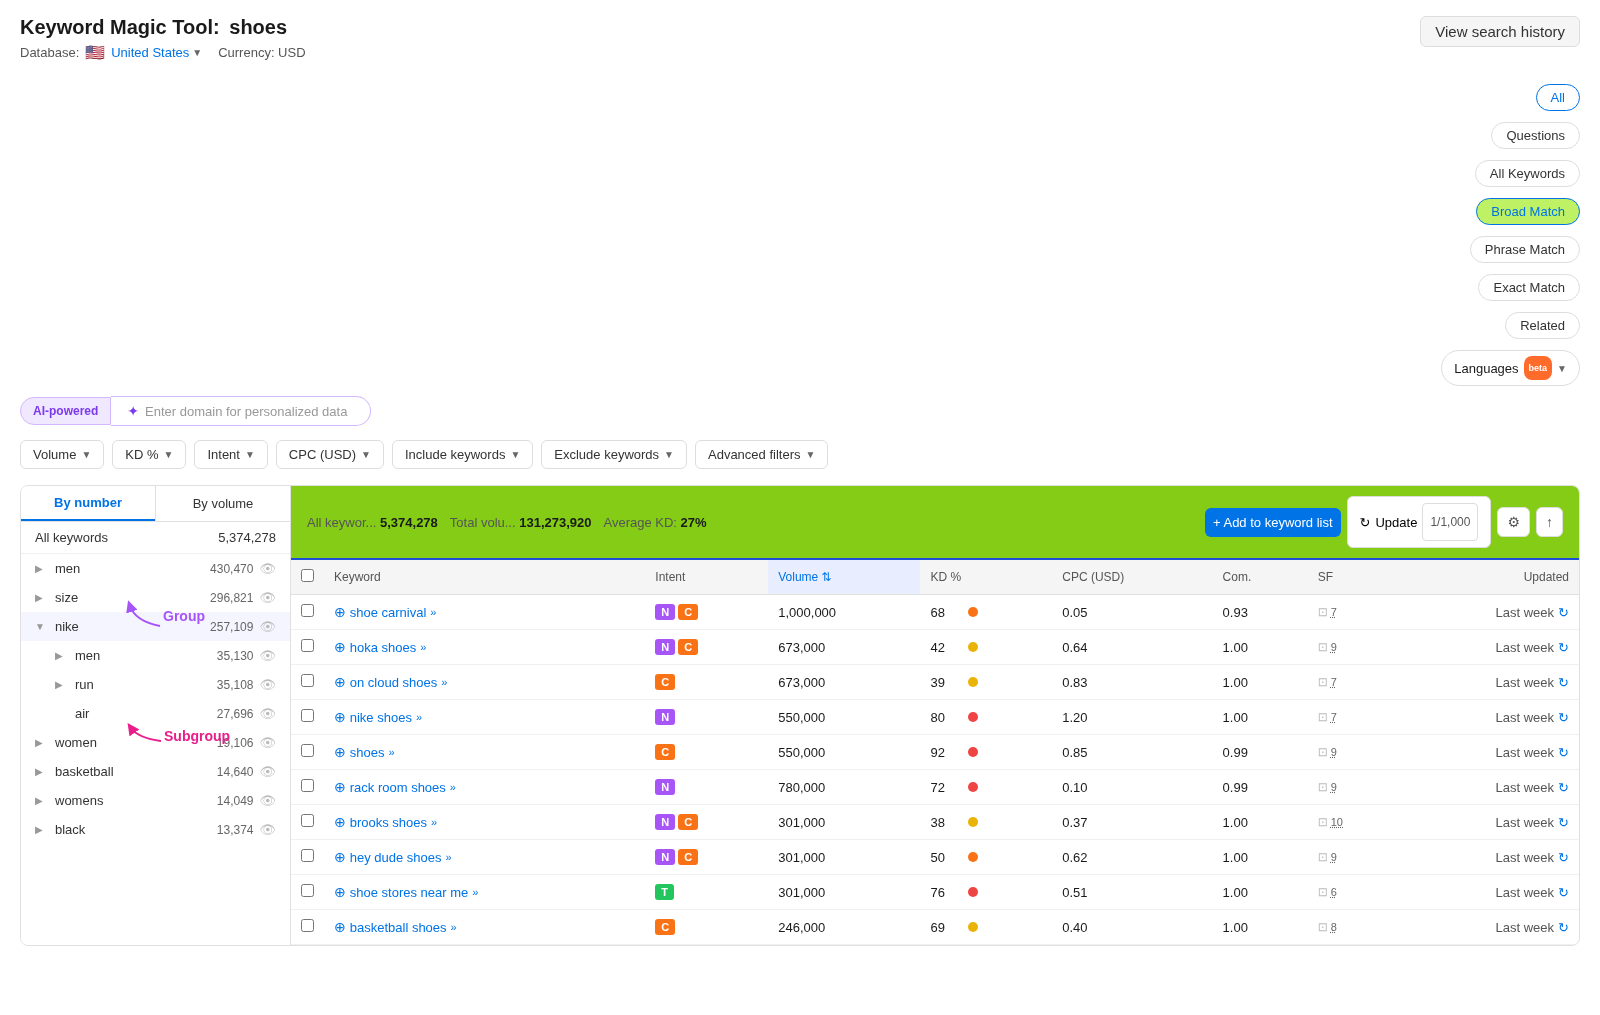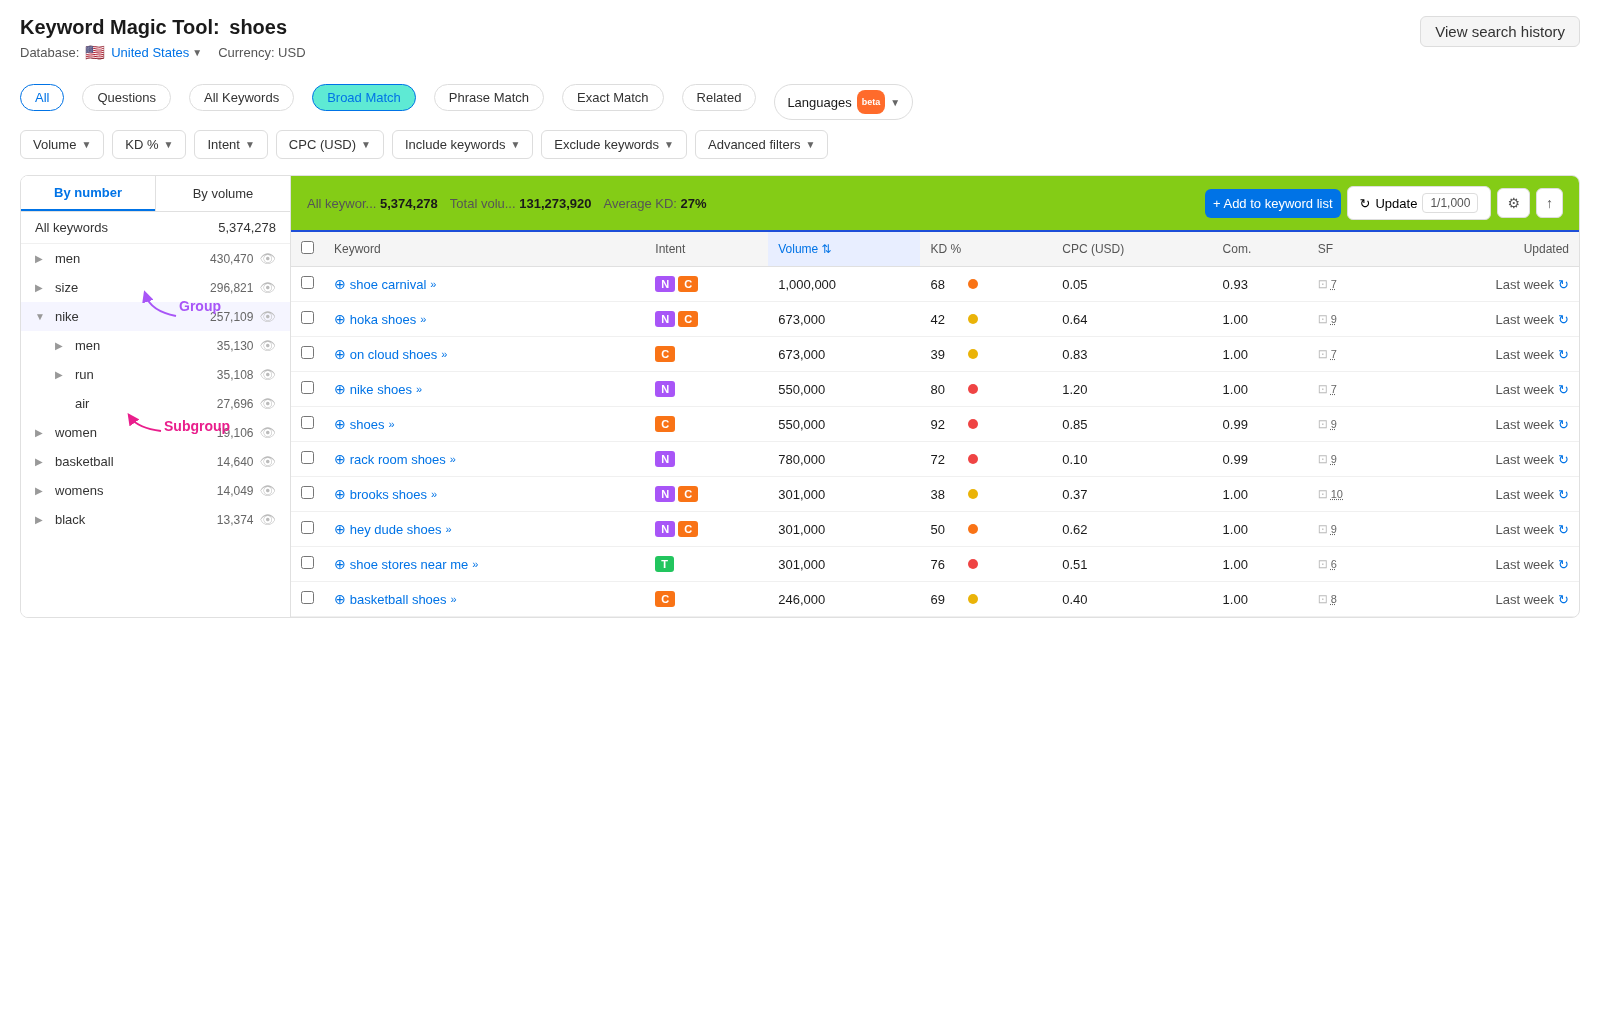--- a/index.html
+++ b/index.html
@@ -7,23 +7,23 @@
 
     .app { width: 1600px; min-height: 1015px; background: #fff; padding: 16px 20px; }
 
     
     .header { display: flex; justify-content: space-between; align-items: flex-start; margin-bottom: 22px; }
     .header-subtitle { font-size: 13px; color: #555; margin-top: 4px; display: flex; align-items: center; gap: 6px; }
     .header-subtitle a { color: #0073e6; text-decoration: none; display: flex; align-items: center; gap: 3px; }
     .view-history-btn { background: #f5f5f5; border: 1px solid #ddd; border-radius: 6px; padding: 6px 14px; font-size: 15px; cursor: pointer; color: #333; }
 
     
-    .tabs { display: flex; align-items: flex-start; gap: 18px; margin: 14px 0 10px; flex-wrap: wrap; }
+    .tabs { display: flex; align-items: flex-end; gap: 11px; margin: 14px 0 10px; flex-wrap: wrap; flex-direction: column; }
     .tab { border: 1px solid #ddd; border-radius: 20px; padding: 5px 14px; font-size: 13px; cursor: pointer; background: #fff; color: #333; white-space: nowrap; }
-    .tab.active { border-color: #0073e6; color: #0073e6; background: #5eead4; font-weight: 500; }
+    .tab.active { border-color: #0073e6; color: #0073e6; background: #bef264; font-weight: 500; }
     .tab.first { border-color: #0073e6; background: #fff; color: #0073e6; }
     .tab-languages { display: flex; align-items: center; gap: 5px; border: 1px solid #ddd; border-radius: 20px; padding: 5px 12px; cursor: pointer; background: #fff; }
     .beta-badge { background: #ff6b2b; color: #fff; font-size: 9px; font-weight: 700; padding: 7px 5px; border-radius: 8px; }
 
     
     .ai-bar { display: flex; align-items: center; gap: 0; margin-bottom: 14px; }
     .ai-powered { background: #f0e8ff; color: #7c3aed; border: 1px solid #d4b8ff; border-radius: 20px 0 0 20px; padding: 6px 12px; font-size: 12px; font-weight: 600; white-space: nowrap; }
     .ai-input { border: 1px solid #d4b8ff; border-left: none; border-radius: 0 20px 20px 0; padding: 6px 16px; font-size: 13px; color: #999; cursor: text; min-width: 260px; display: flex; align-items: center; gap: 6px; background: #fff; }
     .sparkle { color: #7c3aed; font-size: 14px; }
 
@@ -54,21 +54,21 @@
     .sidebar-subitem { padding-left: 34px; }
 
     
     .table-area { flex: 1; overflow: hidden; }
     .table-header-bar { display: flex; justify-content: space-between; padding: 10px 16px; border-bottom: 2px solid #1d4ed8; background: #84cc16; }
     .table-stats { display: flex; align-items: center; gap: 12px; font-size: 13px; color: #555; }
     .table-stats strong { color: #1a1a1a; }
     .add-keyword-btn { background: #0073e6; color: #fff; border: none; border-radius: 6px; padding: 7px 8px; font-size: 13px; cursor: pointer; display: flex; align-items: center; gap: 6px; font-weight: 500; }
     .table-actions { display: flex; align-items: center; gap: 6px; }
     .update-btn { border: 1px solid #ddd; border-radius: 6px; padding: 6px 12px; font-size: 13px; cursor: pointer; background: #fff; display: flex; align-items: center; gap: 5px; }
-    .page-info { border: 1px solid #ddd; border-radius: 4px; padding: 2px 7px; font-size: 12px; color: #555; }
+    .page-info { border: 1px solid #ddd; border-radius: 4px; padding: 11px 7px; font-size: 12px; color: #555; }
     .icon-btn { border: 1px solid #ddd; border-radius: 6px; padding: 6px 9px; cursor: pointer; background: #fff; font-size: 14px; color: #555; }
 
     
     table { width: 100%; border-collapse: collapse; font-size: 13px; }
     thead tr { background: #f5f5f5; border-bottom: 1px solid #e0e0e0; }
     thead th { padding: 9px 10px; text-align: left; font-weight: 500; color: #555; font-size: 12px; white-space: nowrap; }
     thead th.sortable { cursor: pointer; }
     thead th.sorted { background: #e8eeff; color: #0073e6; }
     tbody tr { border-bottom: 1px solid #f0f0f0; }
     tbody td { padding: 9px 10px; vertical-align: middle; }
@@ -134,20 +134,27 @@
     <button class="tab">Phrase Match</button>
     <button class="tab">Exact Match</button>
     <button class="tab">Related</button>
     <div class="tab-languages">
       <span>Languages</span>
       <span class="beta-badge">beta</span>
       <span class="chevron">▼</span>
     </div>
   </div>
 
+  <div class="ai-bar">
+    <div class="ai-powered">AI-powered</div>
+    <div class="ai-input">
+      <span class="sparkle">✦</span>
+      <span style="color:#999;font-size:13px;">Enter domain for personalized data</span>
+    </div>
+  </div>
 
   <div class="filters">
     <button class="filter-btn">
       <span>Volume</span>
       <span class="arrow">▼</span>
     </button>
     <button class="filter-btn">
       <span>KD %</span>
       <span class="arrow">▼</span>
     </button>
@@ -196,21 +203,21 @@
           <span class="eye">👁</span>
         </div>
 
         <div class="sidebar-item">
           <span class="toggle">▶</span>
           <span class="label">size</span>
           <span class="count">296,821</span>
           <span class="eye">👁</span>
         </div>
 
-        <div style="position:absolute;left:120px;top:47px;pointer-events:none;z-index:10;display:flex;align-items:center;gap:3px;">
+        <div style="position:absolute;left:104px;top:47px;pointer-events:none;z-index:10;display:flex;align-items:center;gap:3px;">
           <svg width="40" height="30" style="overflow:visible;">
             <path d="M 35,25 Q 10,20 5,5" stroke="#a855f7" stroke-width="2" fill="none" marker-end="url(#arrowPurple)"></path>
             <defs>
               <marker id="arrowPurple" markerWidth="6" markerHeight="6" refX="3" refY="3" orient="auto">
                 <path d="M0,0 L0,6 L6,3 z" fill="#a855f7"></path>
               </marker>
             </defs>
           </svg>
           <span style="color:#a855f7;font-size:14px;font-weight:700;margin-left:-5px;">Group</span>
         </div>

